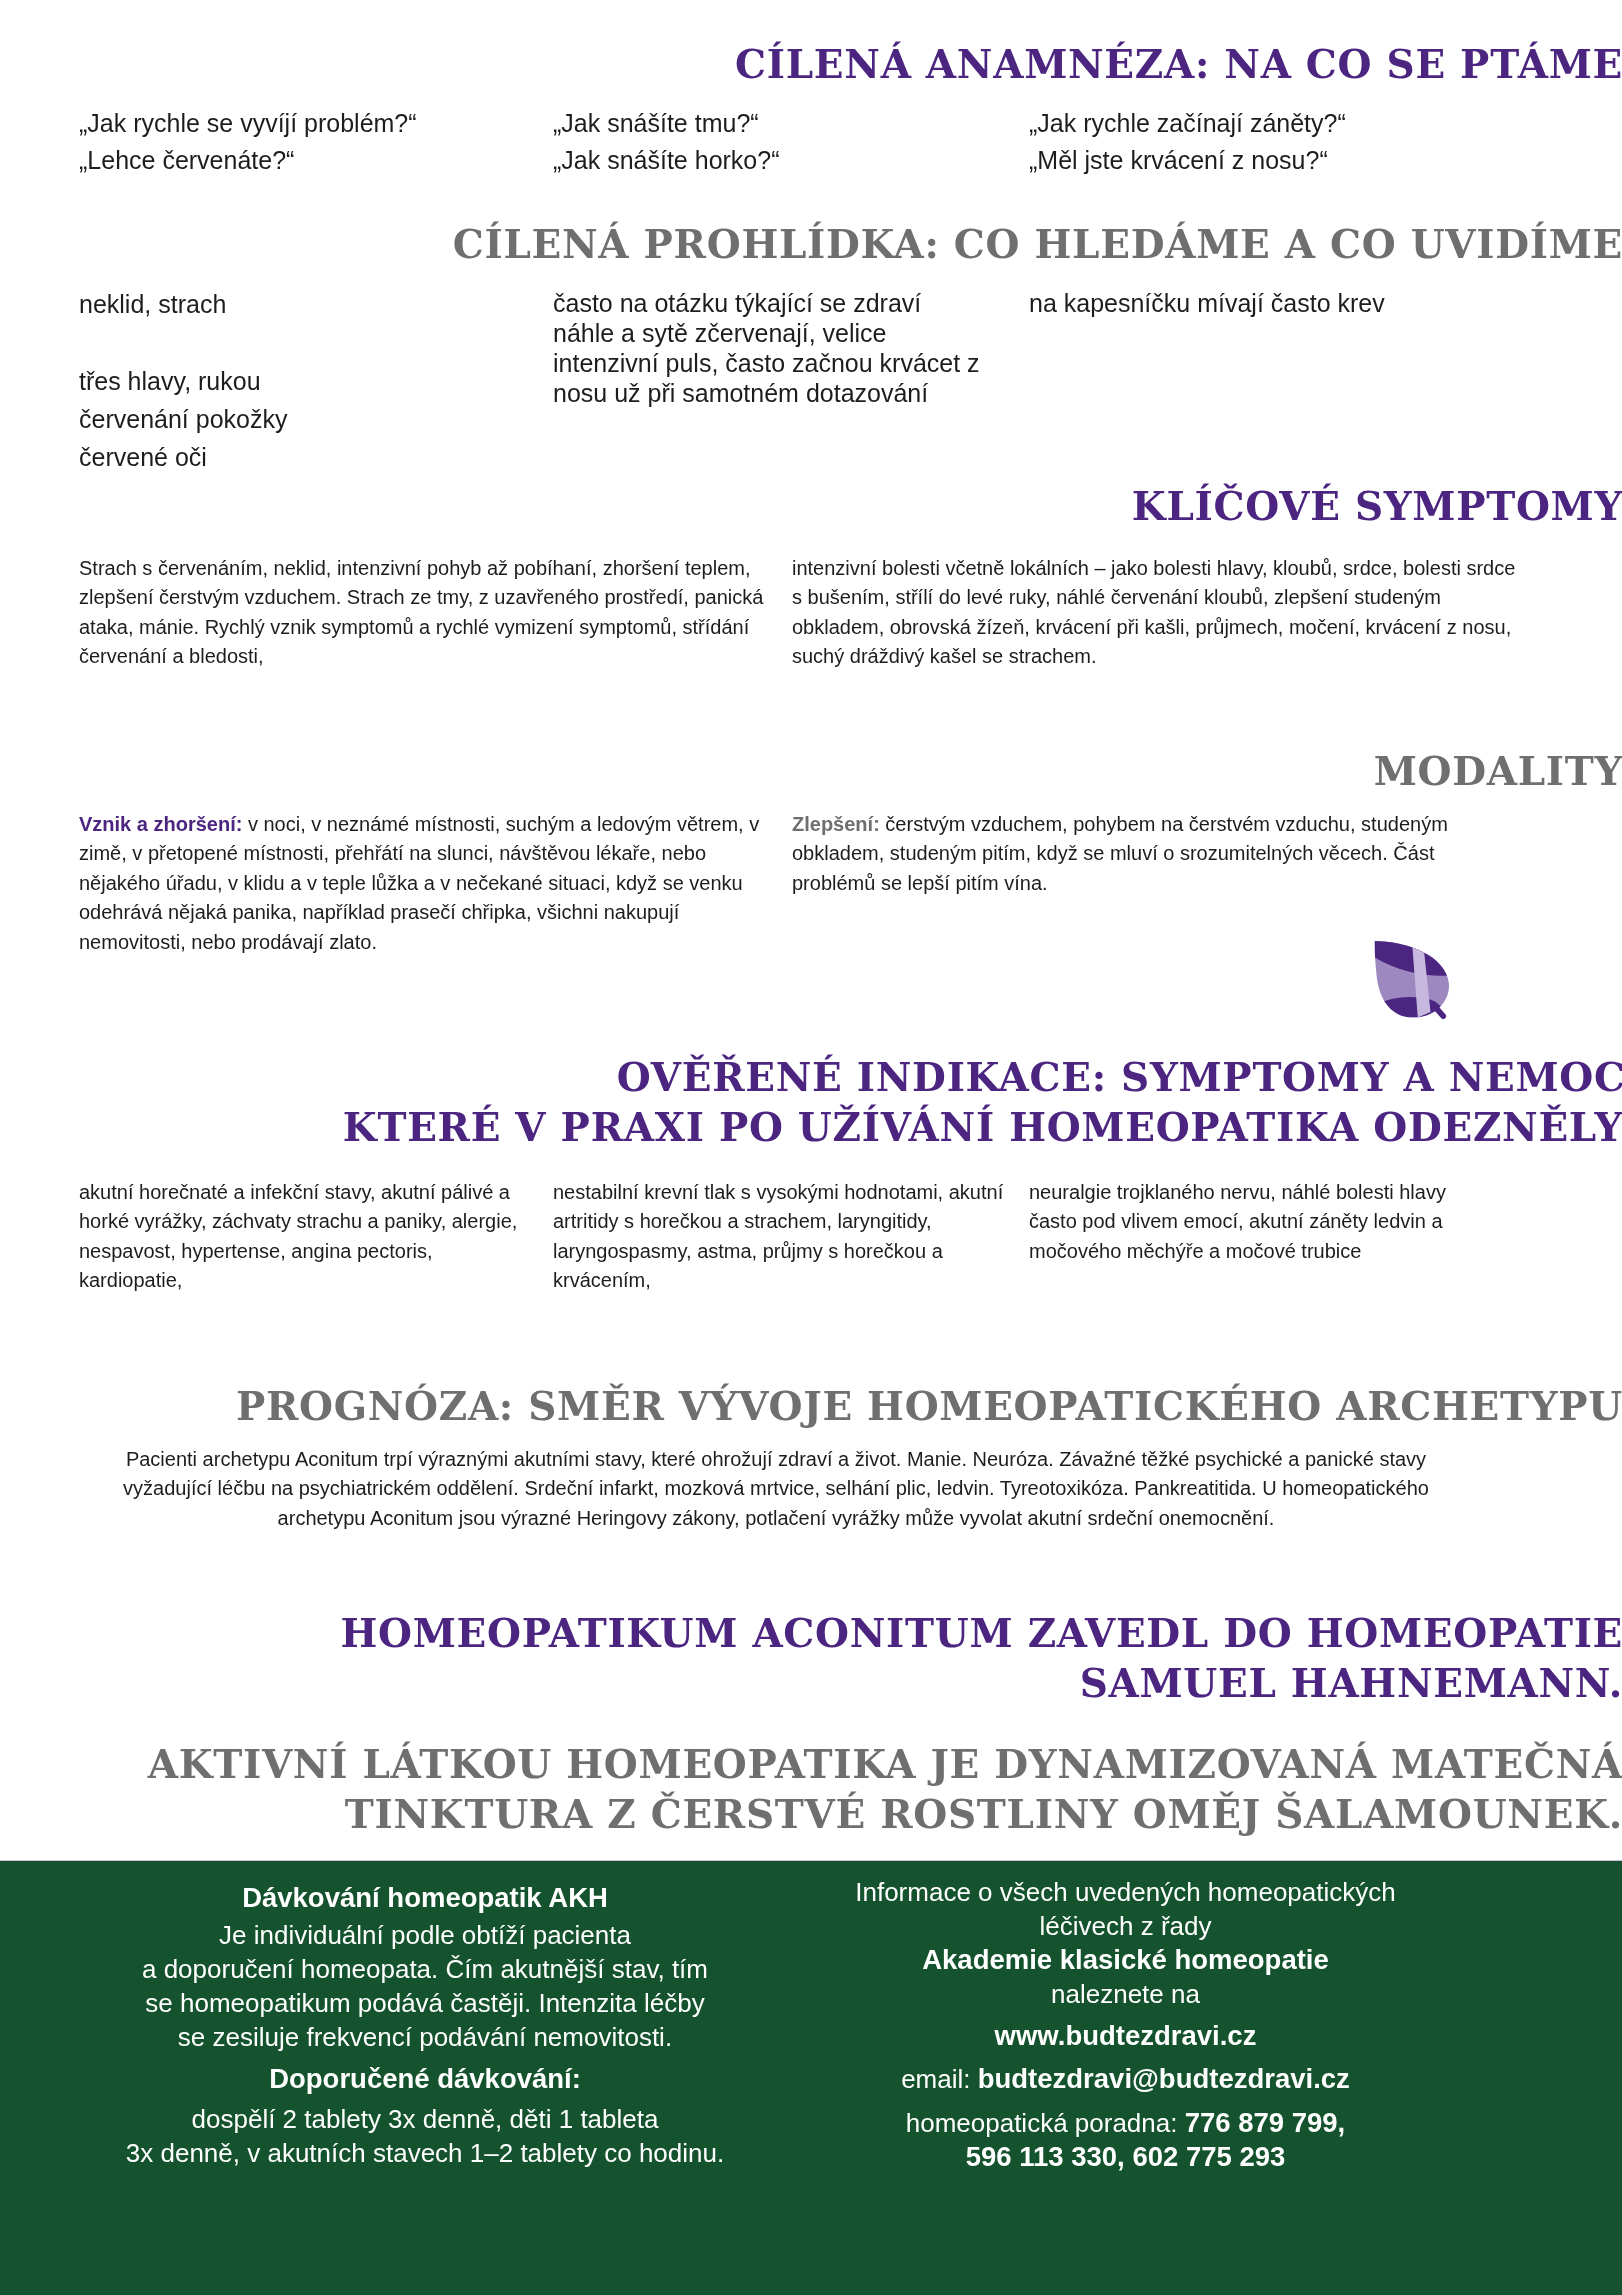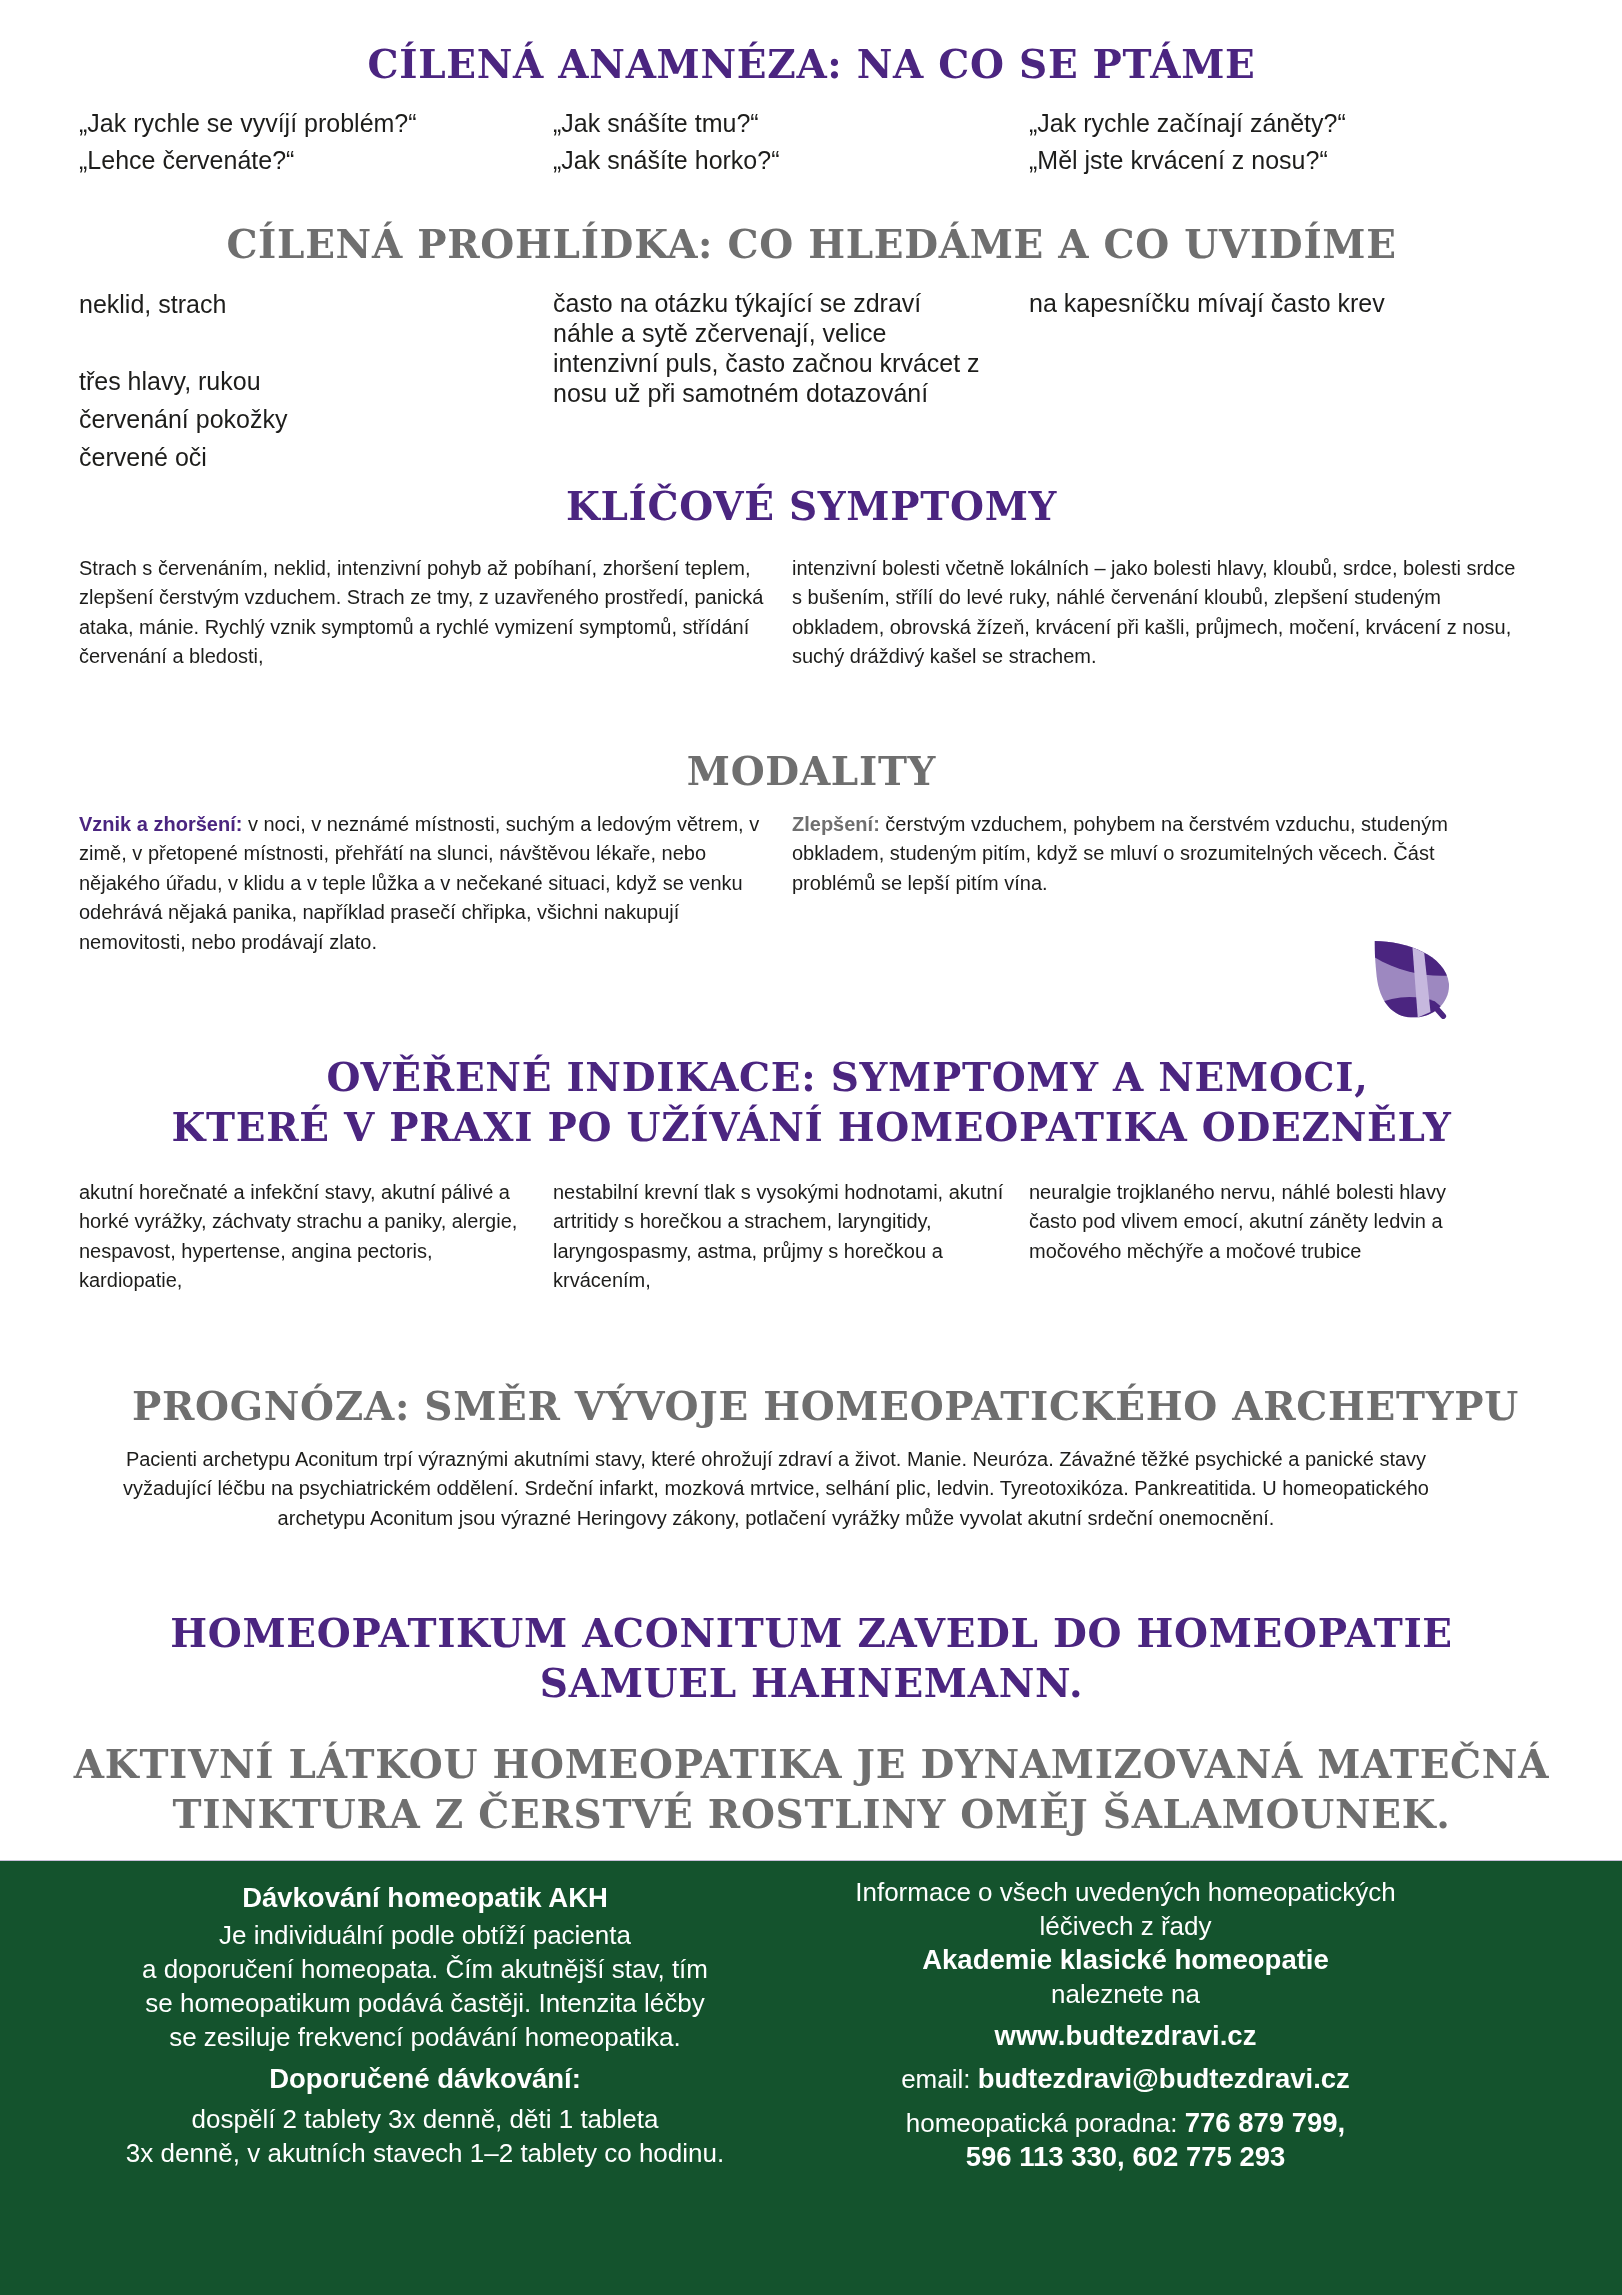--- a/index.html
+++ b/index.html
@@ -2,21 +2,21 @@
 <html style="font-size:10.5px"><head>
 <meta charset="utf-8">
 <style>
   html, body { margin: 0; padding: 0; }
   body {
     width: 1623px; height: 2295px; position: relative; overflow: hidden;
     background: #ffffff; color: #1d1d1b;
     font-family: "Liberation Sans", "DejaVu Sans", sans-serif;
   }
   .h {
-    position: absolute; left: 0; width: 1623px; text-align: center;
+    position: absolute; left: 0; width: 1623px; text-align: right;
     font-family: "DejaVu Serif", "Liberation Serif", serif;
     font-weight: bold; letter-spacing: 0.7px; margin: 0;
   }
   .purple { color: #4b2580; }
   .grey { color: #6f6f6f; }
   .h1 { font-size: 39px; line-height: 50px; }
   .txt { font-size: 25px; line-height: 30px; margin: 0; }
   .txt45 { font-size: 20px; line-height: 29.4px; margin: 0; }
   .col { position: absolute; }
   .lbl-purple { color: #4b2580; font-weight: bold; }
@@ -97,21 +97,21 @@
 
 <h2 class="h h1 grey" style="top:1739px;">AKTIVNÍ LÁTKOU HOMEOPATIKA JE DYNAMIZOVANÁ MATEČNÁ</h2>
 <h2 class="h h1 grey" style="top:1789px;">TINKTURA Z ČERSTVÉ ROSTLINY OMĚJ ŠALAMOUNEK.</h2>
 
 <div class="footer">
   <div class="fcol" style="left:65px; top:19.6px; width:720px;">
     <p class="b" style="margin-bottom:3.9px;">Dávkování homeopatik AKH</p>
     <p>Je individuální podle obtíží pacienta</p>
     <p>a doporučení homeopata. Čím akutnější stav, tím</p>
     <p>se homeopatikum podává častěji. Intenzita léčby</p>
-    <p>se zesiluje frekvencí podávání homeopatika.</p>
+    <p>se zesiluje frekvencí podávání nemovitosti.</p>
     <p class="b" style="margin-top:7.9px; margin-bottom:5.2px;">Doporučené dávkování:</p>
     <p>dospělí 2 tablety 3x denně, děti 1 tableta</p>
     <p>3x denně, v akutních stavech 1–2 tablety co hodinu.</p>
   </div>
   <div class="fcol" style="left:785px; top:14.4px; width:681px;">
     <p>Informace o všech uvedených homeopatických</p>
     <p>léčivech z řady</p>
     <p class="b">Akademie klasické homeopatie</p>
     <p>naleznete na</p>
     <p class="b" style="margin-top:7.9px;">www.budtezdravi.cz</p>

